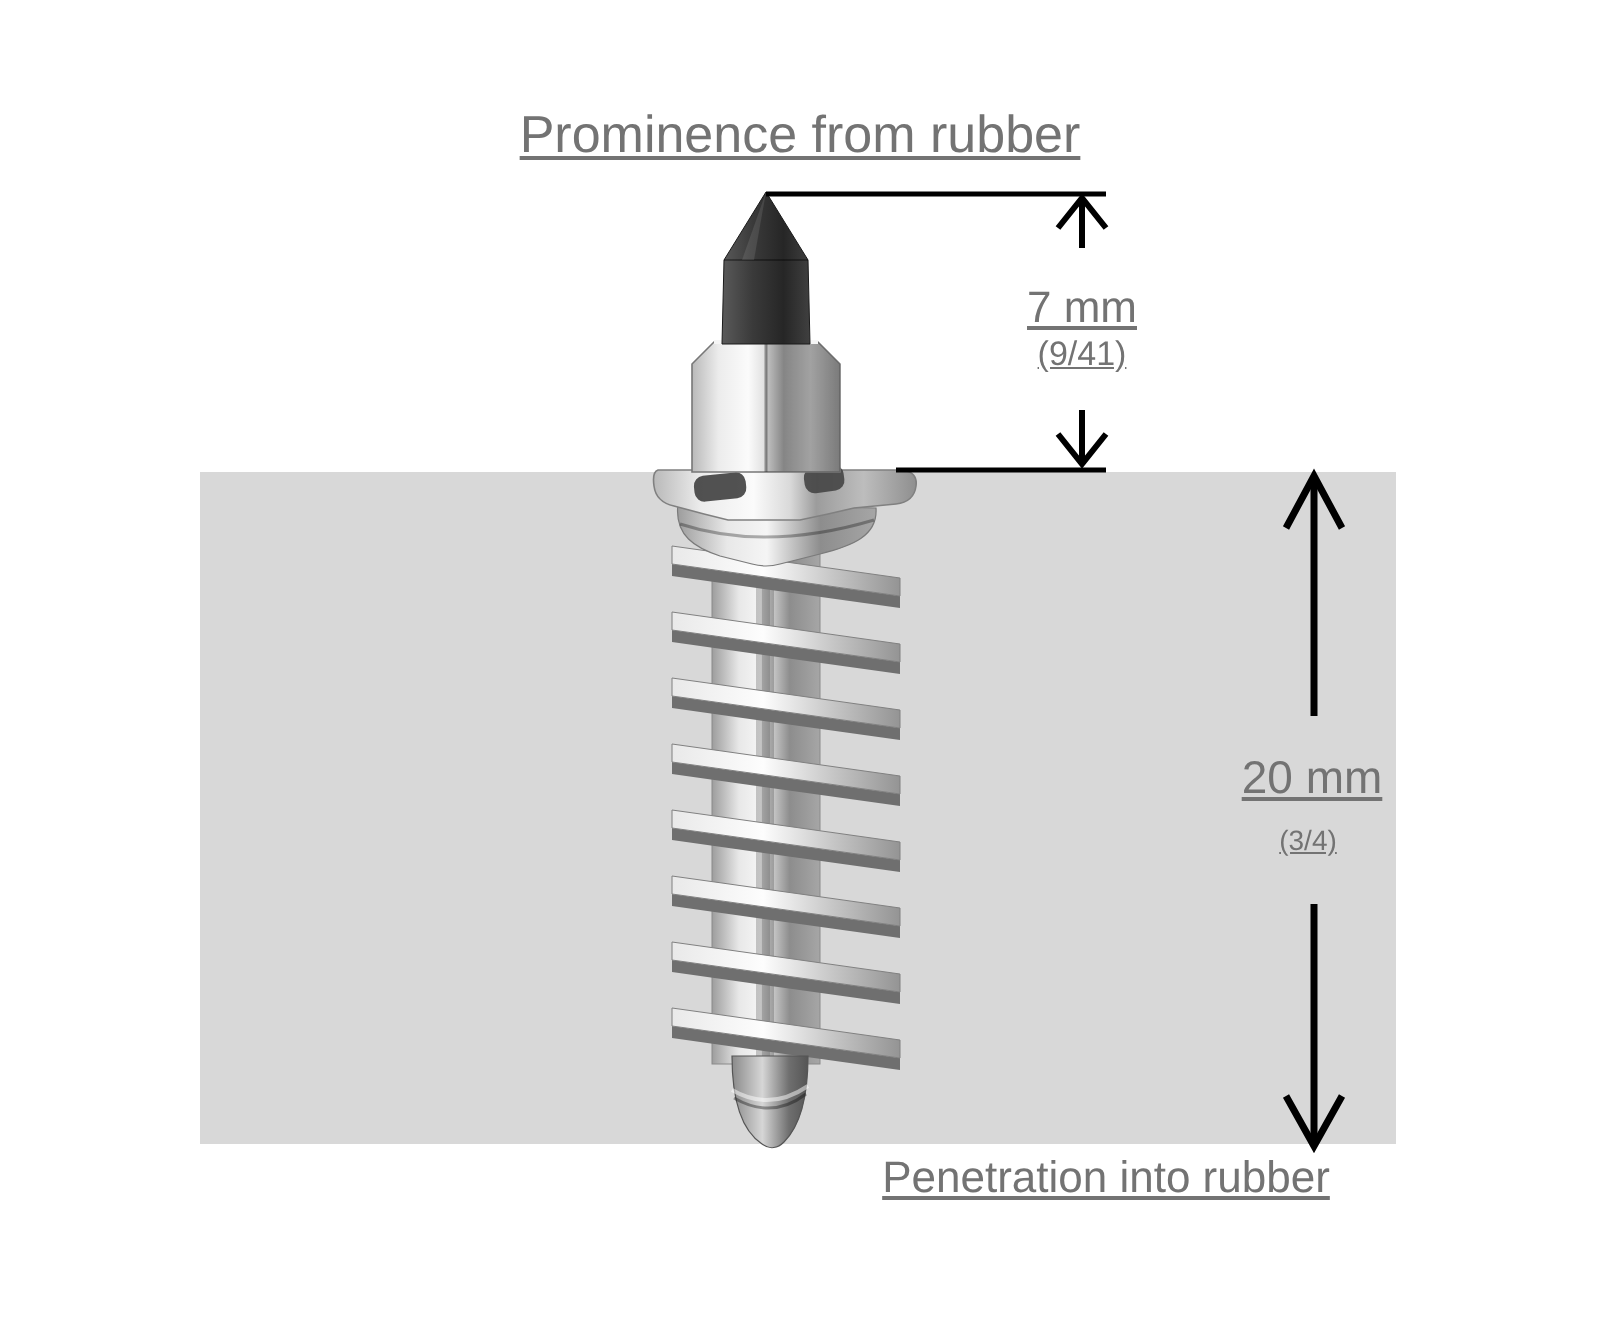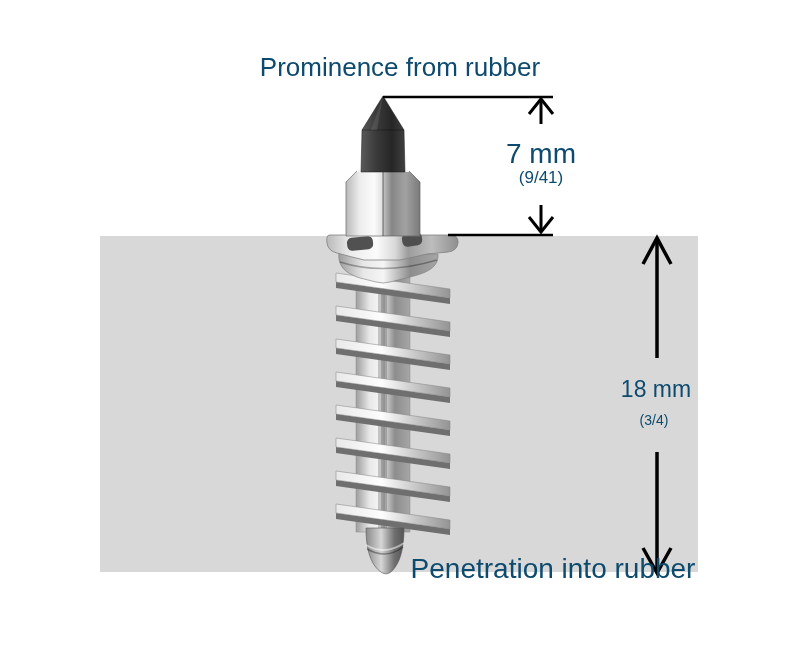--- a/index.html
+++ b/index.html
@@ -26,28 +26,29 @@
   .overlay-svg {
     position: absolute;
     left: 0;
     top: 0;
     width: 800px;
     height: 667px;
   }
   .label {
     position: absolute;
     transform: translate(-50%, -50%);
-    color: #0c4a6e;
+    color: #737373;
     white-space: nowrap;
     text-align: left;
     line-height: 1;
+    text-decoration: underline;
   }
   .title-top    { left: 400px; top: 67px;  font-size: 26px; }
-  .title-bottom { left: 553px; top: 569px; font-size: 28px; }
-  .dim-value-7  { left: 541px; top: 154px; font-size: 28px; }
+  .title-bottom { left: 553px; top: 589px; font-size: 22px; }
+  .dim-value-7  { left: 541px; top: 154px; font-size: 22px; }
   .dim-frac-7   { left: 541px; top: 177px; font-size: 17px; }
   .dim-value-19 { left: 656px; top: 389px; font-size: 23px; }
   .dim-frac-19  { left: 654px; top: 420px; font-size: 14px; }
 </style>
 </head>
 <body>
 
 <div class="stage">
 
   <div class="rubber"></div>
@@ -175,18 +176,18 @@
         <polyline points="643,548 657,573 671,548"></polyline>
       </g>
     </g>
   </svg>
 
   <div class="label title-top">Prominence from rubber</div>
 
   <div class="label dim-value-7">7 mm</div>
   <div class="label dim-frac-7">(9/41)</div>
 
-  <div class="label dim-value-19">18 mm</div>
+  <div class="label dim-value-19">20 mm</div>
   <div class="label dim-frac-19">(3/4)</div>
 
   <div class="label title-bottom">Penetration into rubber</div>
 
 </div>
 
 </body></html>

